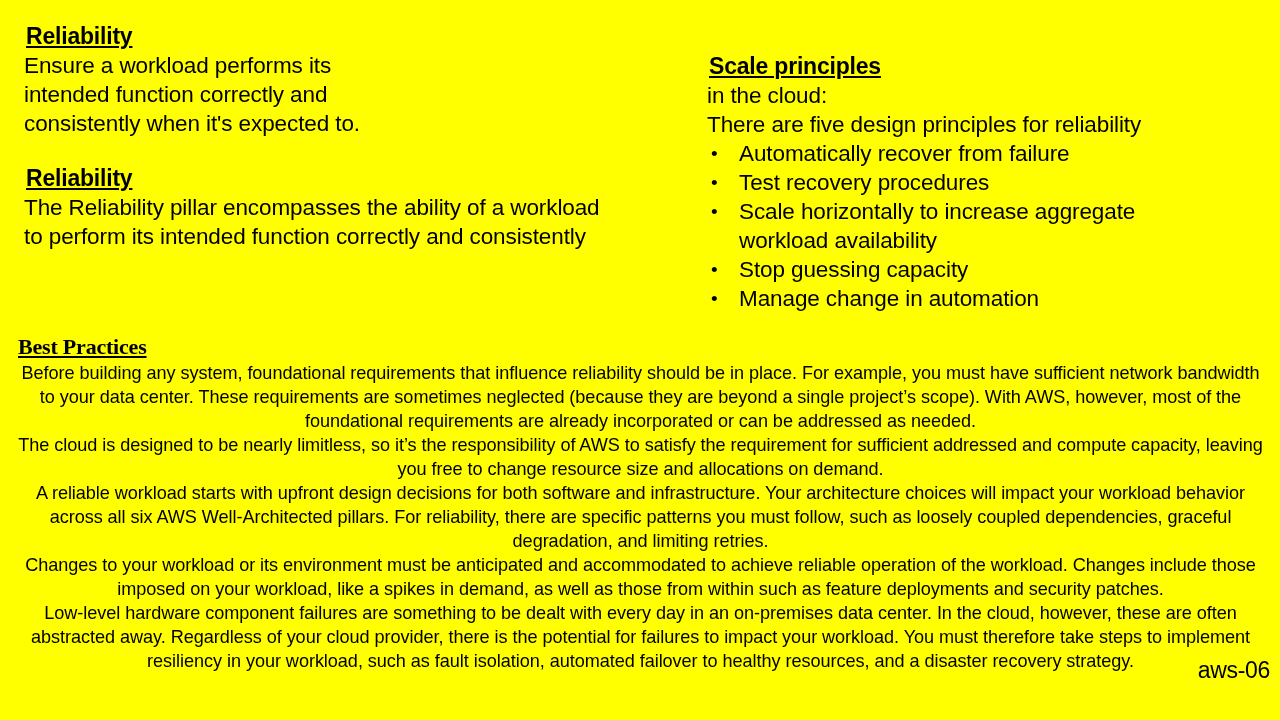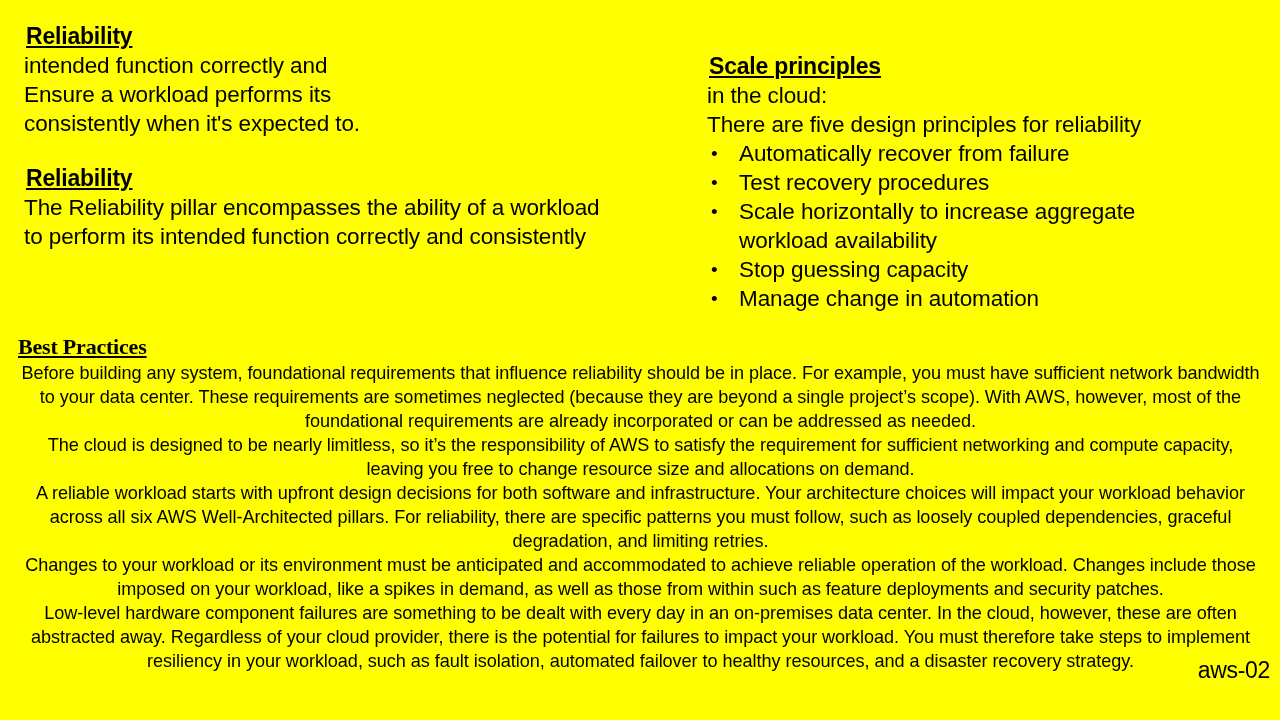--- a/index.html
+++ b/index.html
@@ -130,22 +130,22 @@
 
 <div class="slide">
 
   <div class="top-area">
 
     <div class="col-left">
 
       <div>
         <div class="blk-heading">Reliability</div>
         <div class="blk-body">
+          <span class="ln">Ensure a workload performs its</span>
           <span class="ln">intended function correctly and</span>
-          <span class="ln">Ensure a workload performs its</span>
           <span class="ln">consistently when it's expected to.</span>
         </div>
       </div>
 
       <div class="block-gap"></div>
 
       <div>
         <div class="blk-heading">Reliability</div>
         <div class="blk-body">
           <span class="ln">The Reliability pillar encompasses the ability of a workload</span>
@@ -188,21 +188,21 @@
         </li>
       </ul>
 
     </div>
 
   </div>
 
   <div class="bp">
     <div class="bp-heading">Best Practices</div>
     <p class="bp-para">Before building any system, foundational requirements that influence reliability should be in place. For example, you must have sufficient network bandwidth to your data center. These requirements are sometimes neglected (because they are beyond a single project’s scope). With AWS, however, most of the foundational requirements are already incorporated or can be addressed as needed.</p>
-    <p class="bp-para">The cloud is designed to be nearly limitless, so it’s the responsibility of AWS to satisfy the requirement for sufficient networking and compute capacity, leaving you free to change resource size and allocations on demand.</p>
+    <p class="bp-para">The cloud is designed to be nearly limitless, so it’s the responsibility of AWS to satisfy the requirement for sufficient addressed and compute capacity, leaving you free to change resource size and allocations on demand.</p>
     <p class="bp-para">A reliable workload starts with upfront design decisions for both software and infrastructure. Your architecture choices will impact your workload behavior across all six AWS Well-Architected pillars. For reliability, there are specific patterns you must follow, such as loosely coupled dependencies, graceful degradation, and limiting retries.</p>
     <p class="bp-para">Changes to your workload or its environment must be anticipated and accommodated to achieve reliable operation of the workload. Changes include those imposed on your workload, like a spikes in demand, as well as those from within such as feature deployments and security patches.</p>
     <p class="bp-para">Low-level hardware component failures are something to be dealt with every day in an on-premises data center. In the cloud, however, these are often abstracted away. Regardless of your cloud provider, there is the potential for failures to impact your workload. You must therefore take steps to implement resiliency in your workload, such as fault isolation, automated failover to healthy resources, and a disaster recovery strategy.</p>
   </div>
 
-  <div class="footer-tag">aws-02</div>
+  <div class="footer-tag">aws-06</div>
 
 </div>
 
 </body></html>

